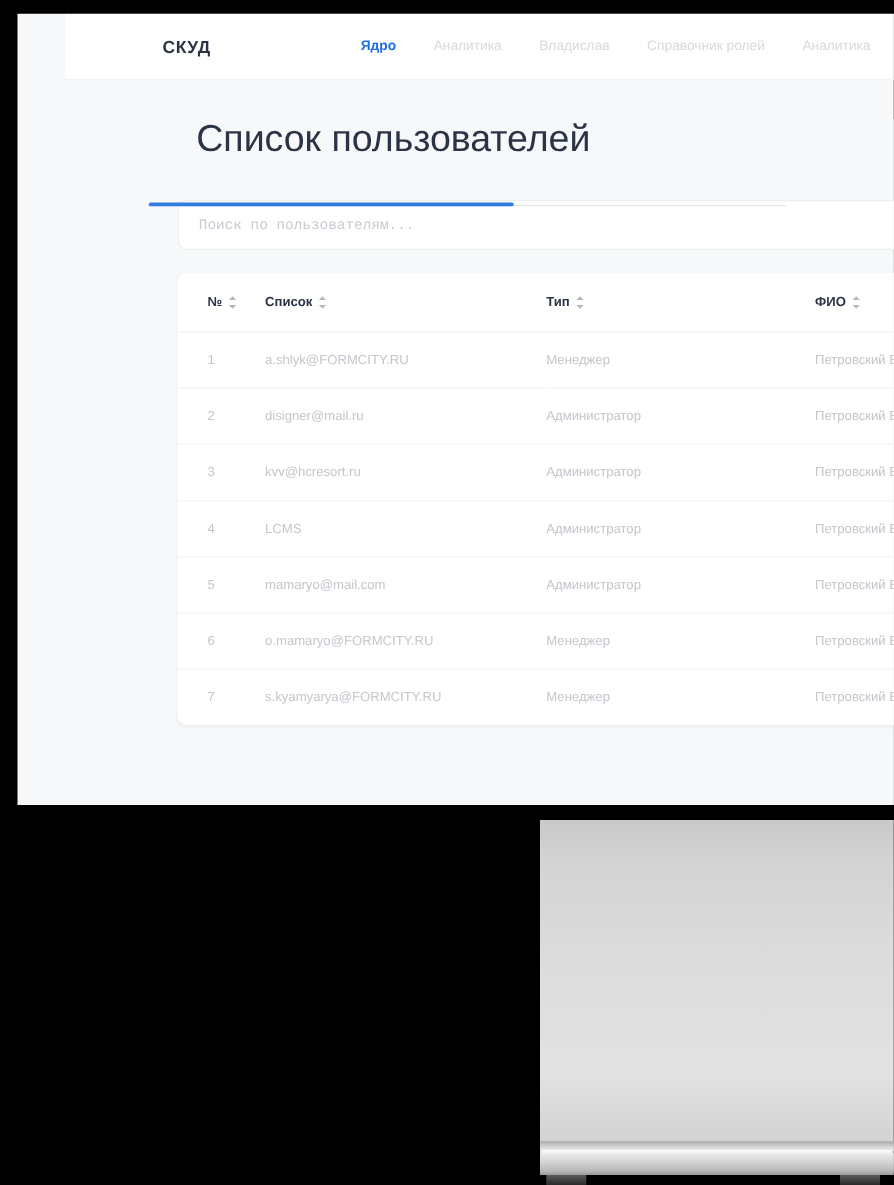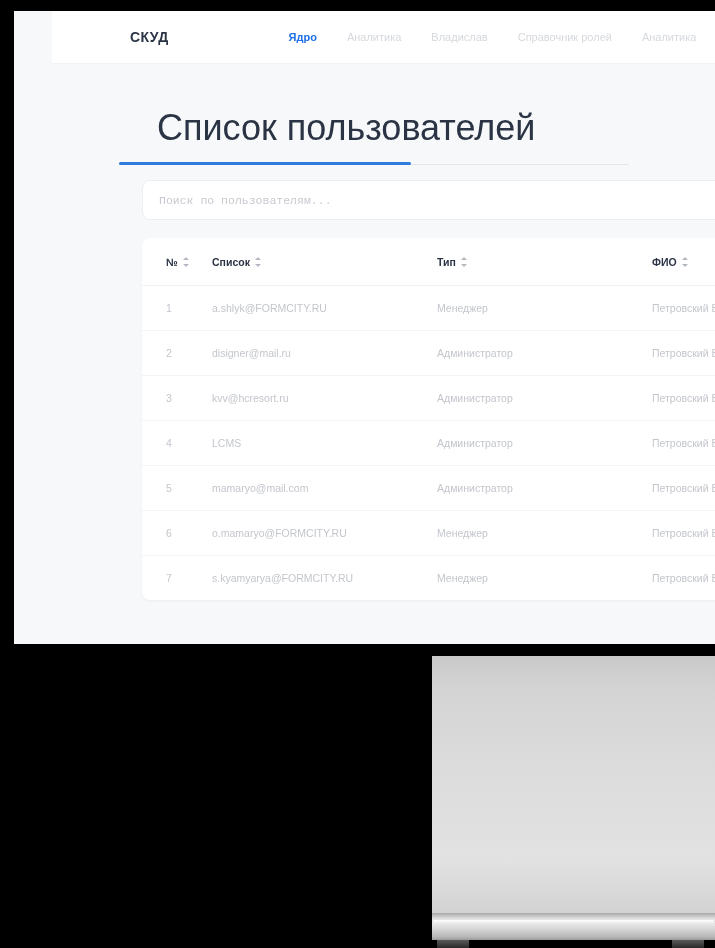--- a/index.html
+++ b/index.html
@@ -77,22 +77,22 @@
   
   #page-body { background:#f7f8f9; height:580px; padding:0; }
 
   
   #section-tabs {
     display:flex; align-items:flex-end;
     margin:31px 0 0 105px;
     position:relative;
   }
   .section-tab {
-    font-size:36px; color:#b9bdc4; padding-bottom:11px;
-    cursor:pointer; white-space:nowrap;margin-top:12px;
+    font-size:30px; color:#b9bdc4; padding-bottom:11px;
+    cursor:pointer; white-space:nowrap;
   }
   .section-tab.is-active { color:#2b3445; }
   #tabs-rule {
     position:absolute; left:105px; top:153px; width:510px; height:1px;
     background:#e4e6e9;
   }
   #tab-active-underline {
     position:absolute; left:105px; top:151px; width:292px; height:3px;
     background:#2f7de1; border-radius:2px;
   }

